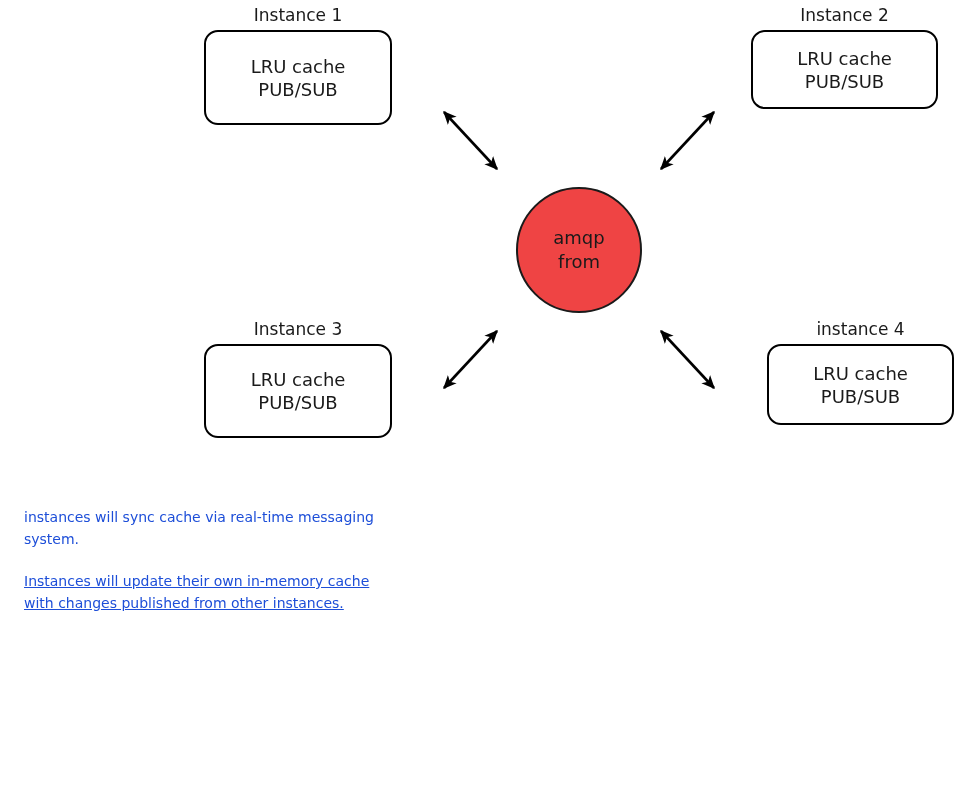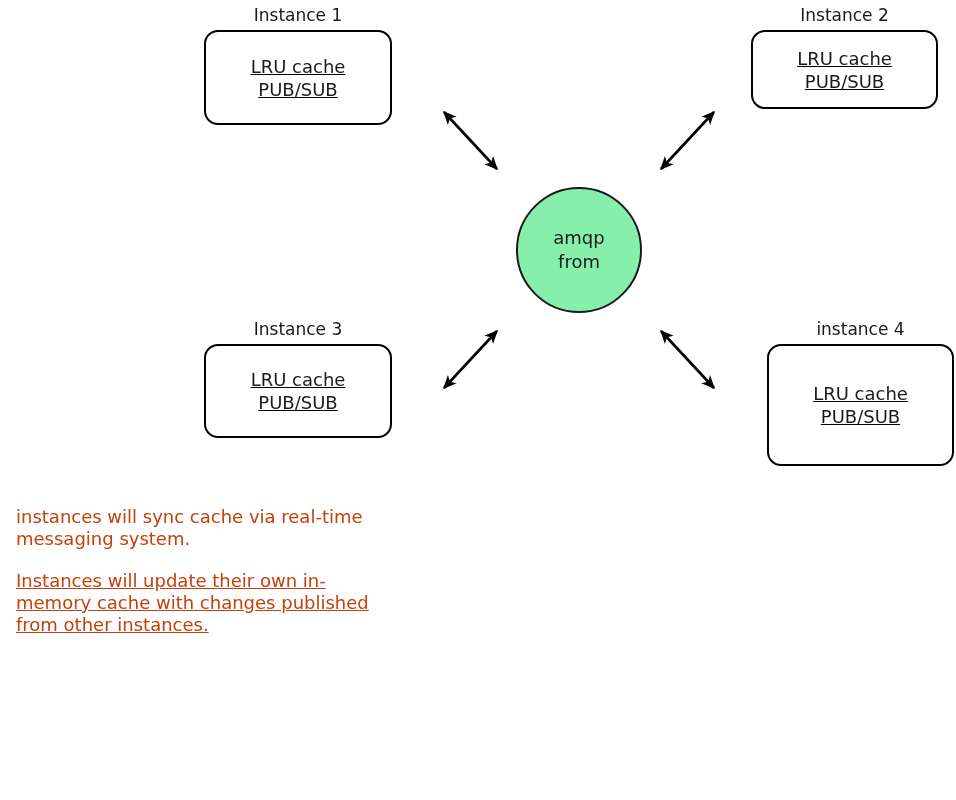--- a/index.html
+++ b/index.html
@@ -46,46 +46,45 @@
     width: 100%;
     height: 100%;
     box-sizing: border-box;
     border: 2.5px solid #000000;
     border-radius: 14px;
     background: #ffffff;
     display: flex;
     flex-direction: column;
     align-items: center;
     justify-content: center;
-    text-decoration: underline;
   }
   .node-line {
     font-size: 18px;
     line-height: 23px;
     color: #1a1a1a;
     white-space: nowrap;
   }
 
   
   #node-1 { left: 204px; top: 30px;  width: 188px; height: 95px; }
   #node-2 { left: 751px; top: 30px;  width: 187px; height: 79px; }
   #node-3 { left: 204px; top: 344px; width: 188px; height: 94px; border-radius: 24px; }
-  #node-4 { left: 767px; top: 344px; width: 187px; height: 122px; }
+  #node-4 { left: 767px; top: 344px; width: 187px; height: 81px; }
 
   
   #queue-node {
     position: absolute;
     left: 516px;
     top: 187px;
     width: 126px;
     height: 126px;
     box-sizing: border-box;
     border: 2.5px solid #1a1a1a;
     border-radius: 50%;
-    background: #86efac;
+    background: #ef4444;
     display: flex;
     flex-direction: column;
     align-items: center;
     justify-content: center;
   }
   #queue-node .node-line {
     font-size: 18px;
     line-height: 24px;
   }
 
@@ -109,25 +108,25 @@
   #doc-heading {
     margin: 0;
     width: 360px;
     font-size: 37px;
     font-weight: bold;
     line-height: 45px;
     letter-spacing: -0.2px;
     color: #000000;
   }
   .doc-para {
-    margin: 8px;
+    margin: 16px;
     width: 378px;
-    font-size: 18px;
+    font-size: 14px;
     line-height: 22px;
-    color: #c2410c;
+    color: #1d4ed8;
   }
   #doc-para-1 { margin-top: 36px; }
   #doc-para-2 { margin-top: 20px; text-decoration: underline; }
 </style>
 </head>
 <body>
 
 <div id="canvas">
 
   <svg id="arrows" viewBox="0 0 956 800" width="956" height="800">

